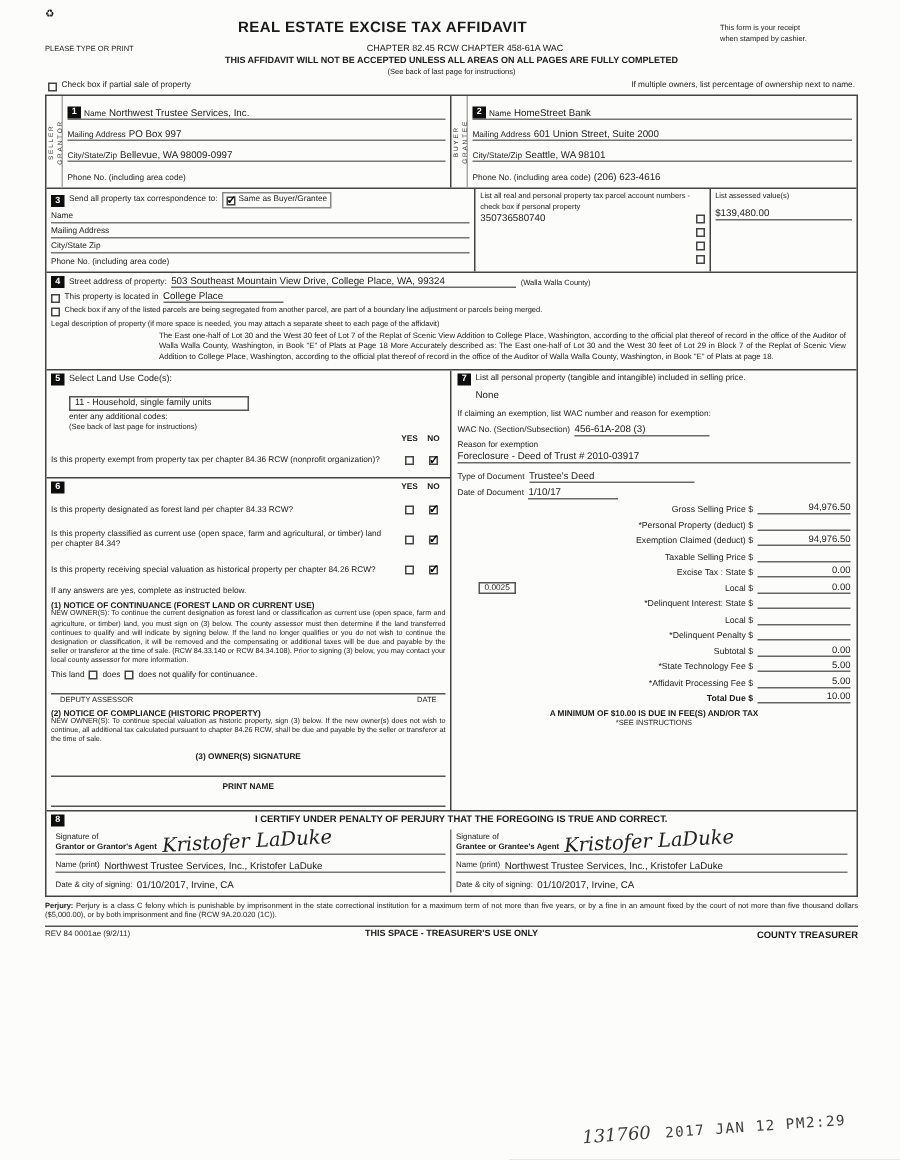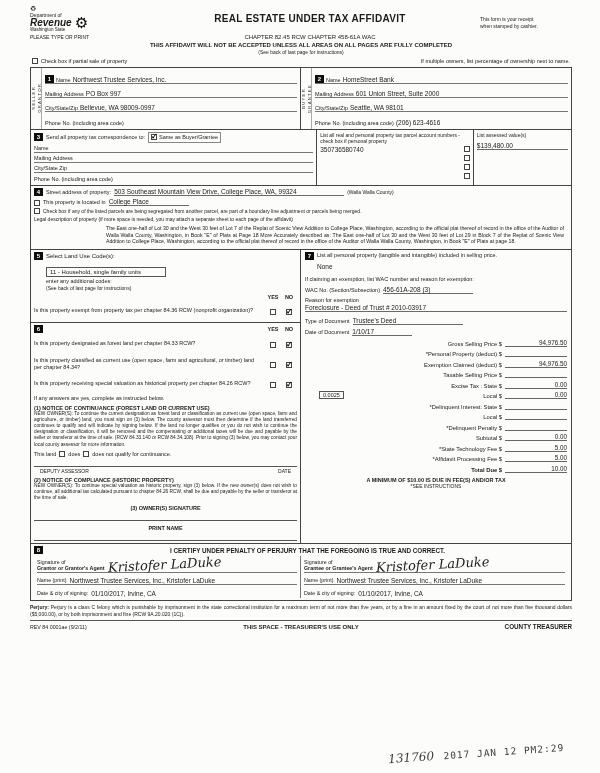--- a/index.html
+++ b/index.html
@@ -111,30 +111,22 @@
 </head>
 <body>
 
 <div class="page">
 
   <div class="corner">
     <span class="recy">♻</span>
   </div>
 
   <div class="hdr">
-    <div class="logo">
-      <div class="logo-text">
-        <span class="logo-dept">Department of</span>
-        <span class="logo-rev">Revenue</span>
-        <span class="logo-state">Washington State</span>
-      </div>
-      <span class="gear">⚙</span>
-    </div>
     <div class="titleblock">
-      <div class="formtitle">REAL ESTATE UNDER TAX AFFIDAVIT</div>
+      <div class="formtitle">REAL ESTATE EXCISE TAX AFFIDAVIT</div>
     </div>
     <div class="receipt">
       <span>This form is your receipt</span><br>
       <span>when stamped by cashier.</span>
     </div>
   </div>
 
   <div class="subrow">
     <div class="please">PLEASE TYPE OR PRINT</div>
     <div class="chapters">CHAPTER 82.45 RCW   CHAPTER 458-61A WAC</div>

